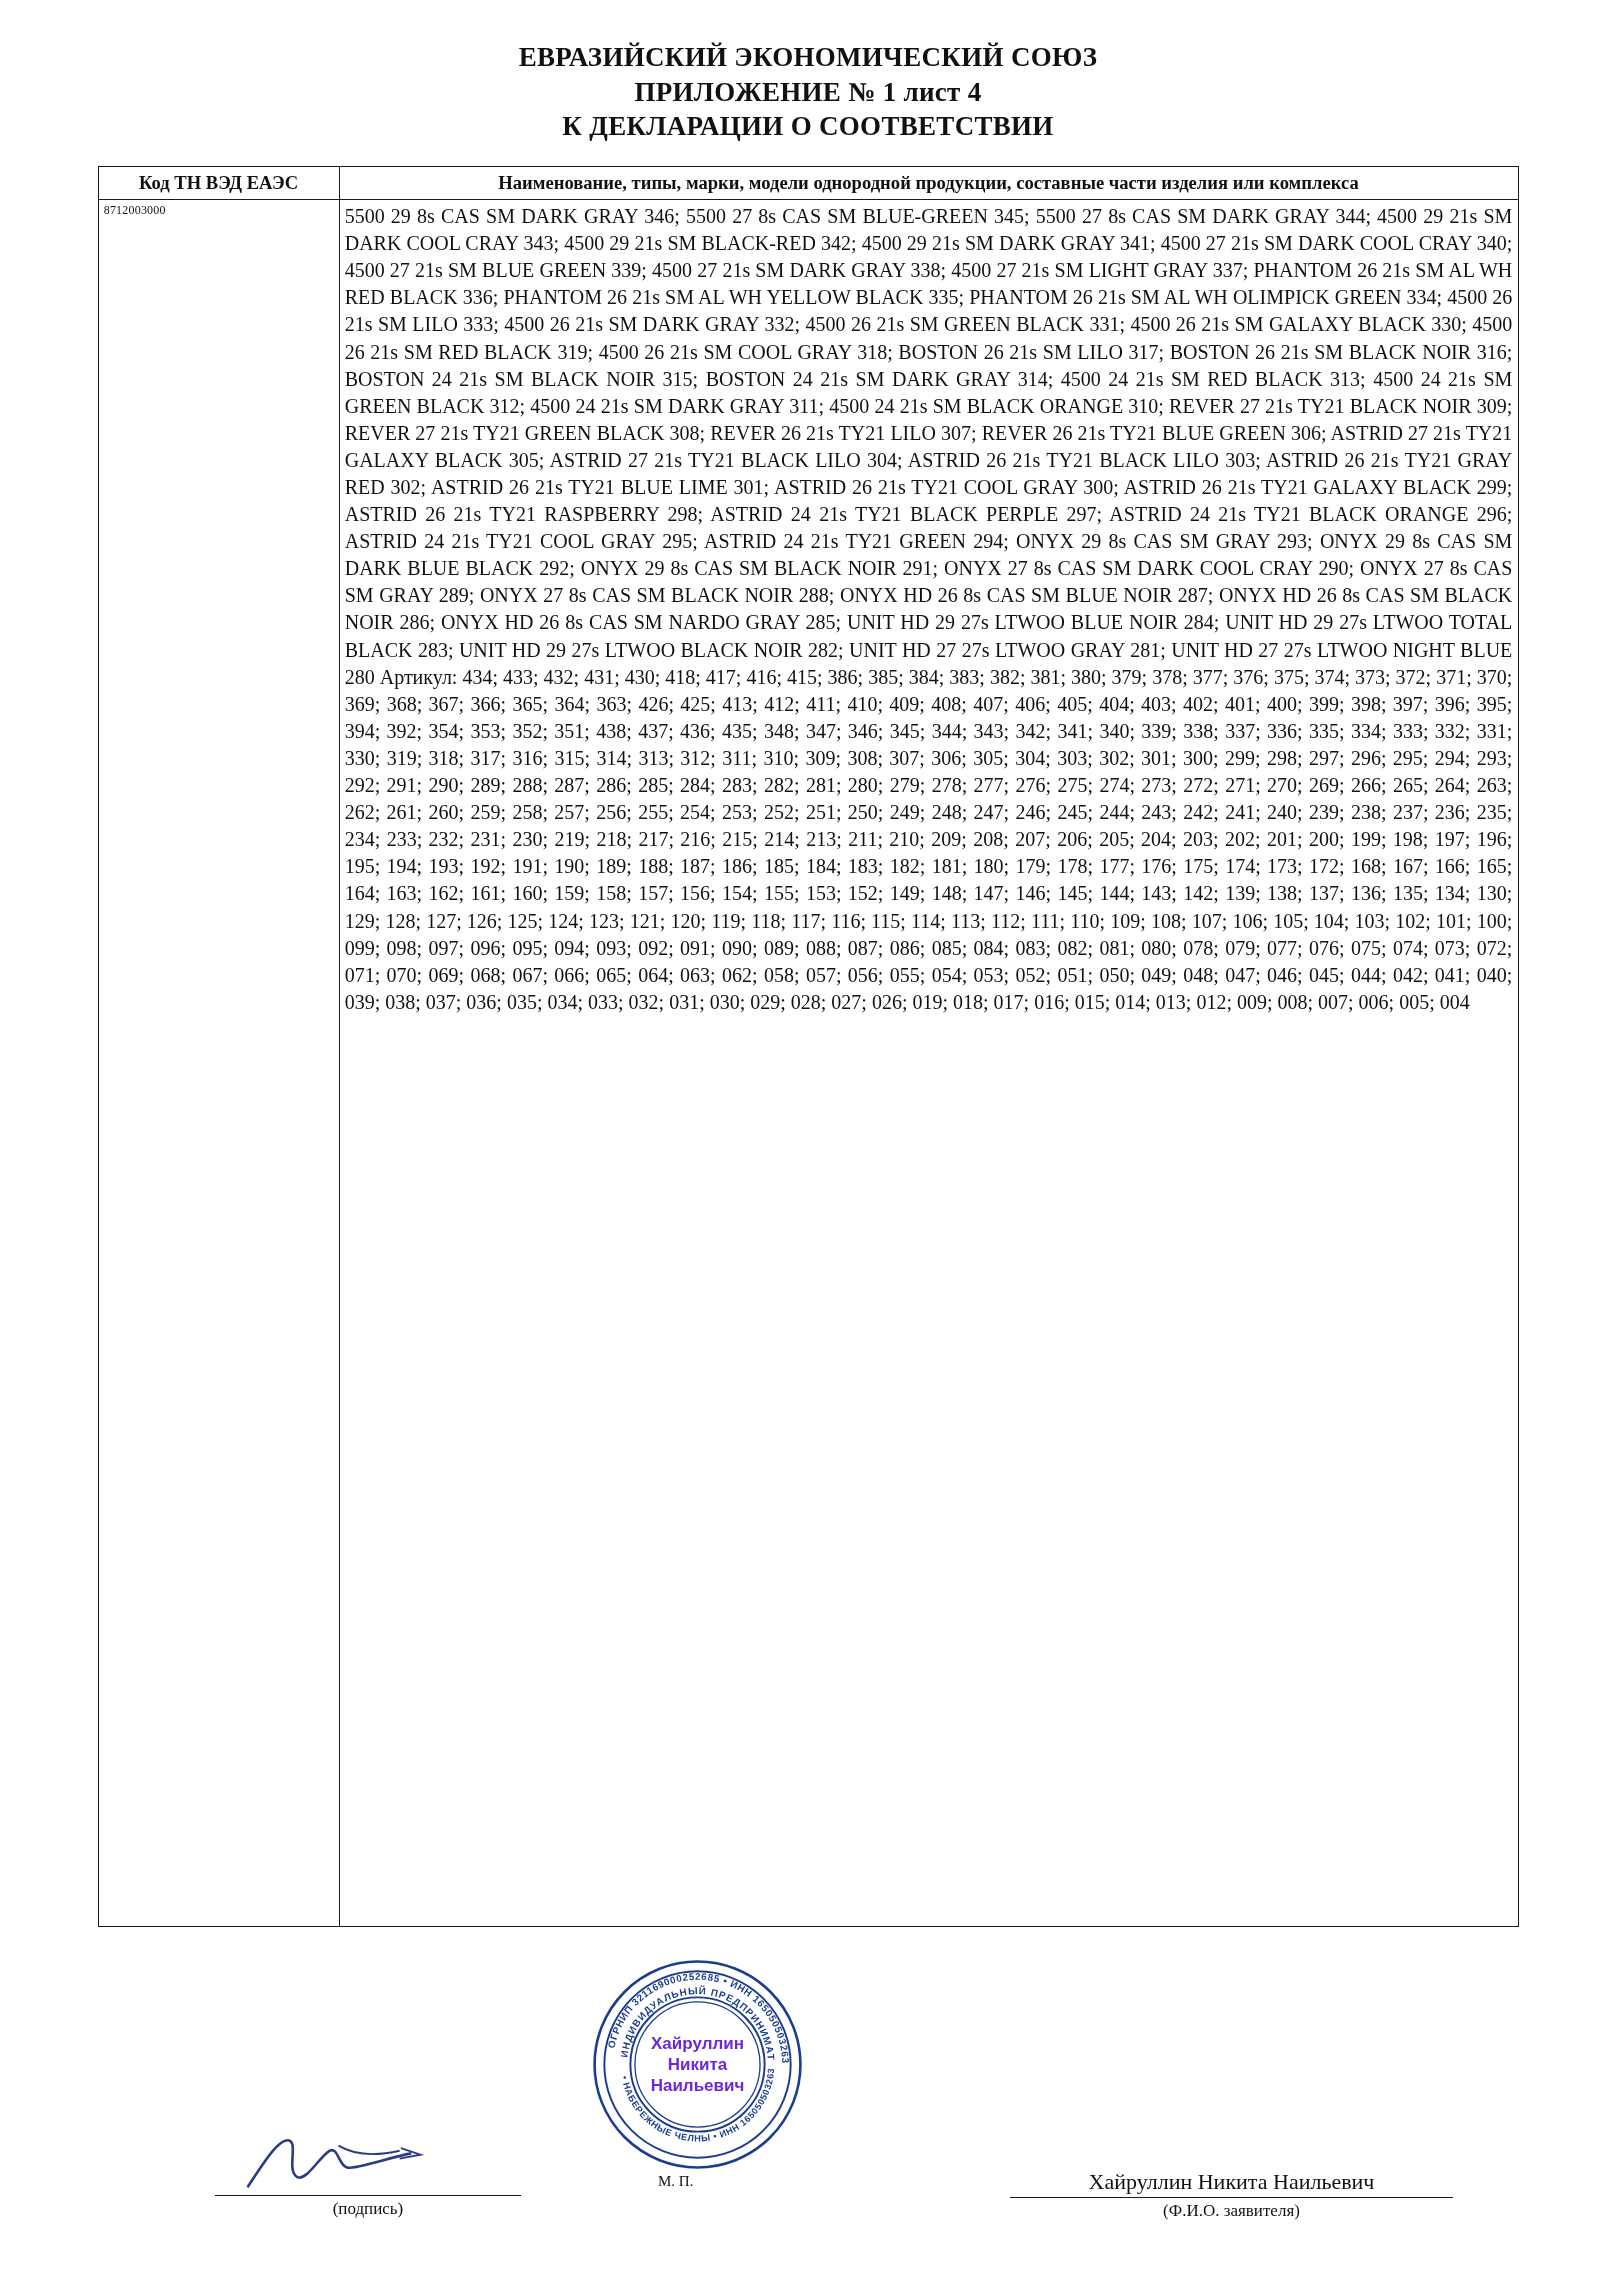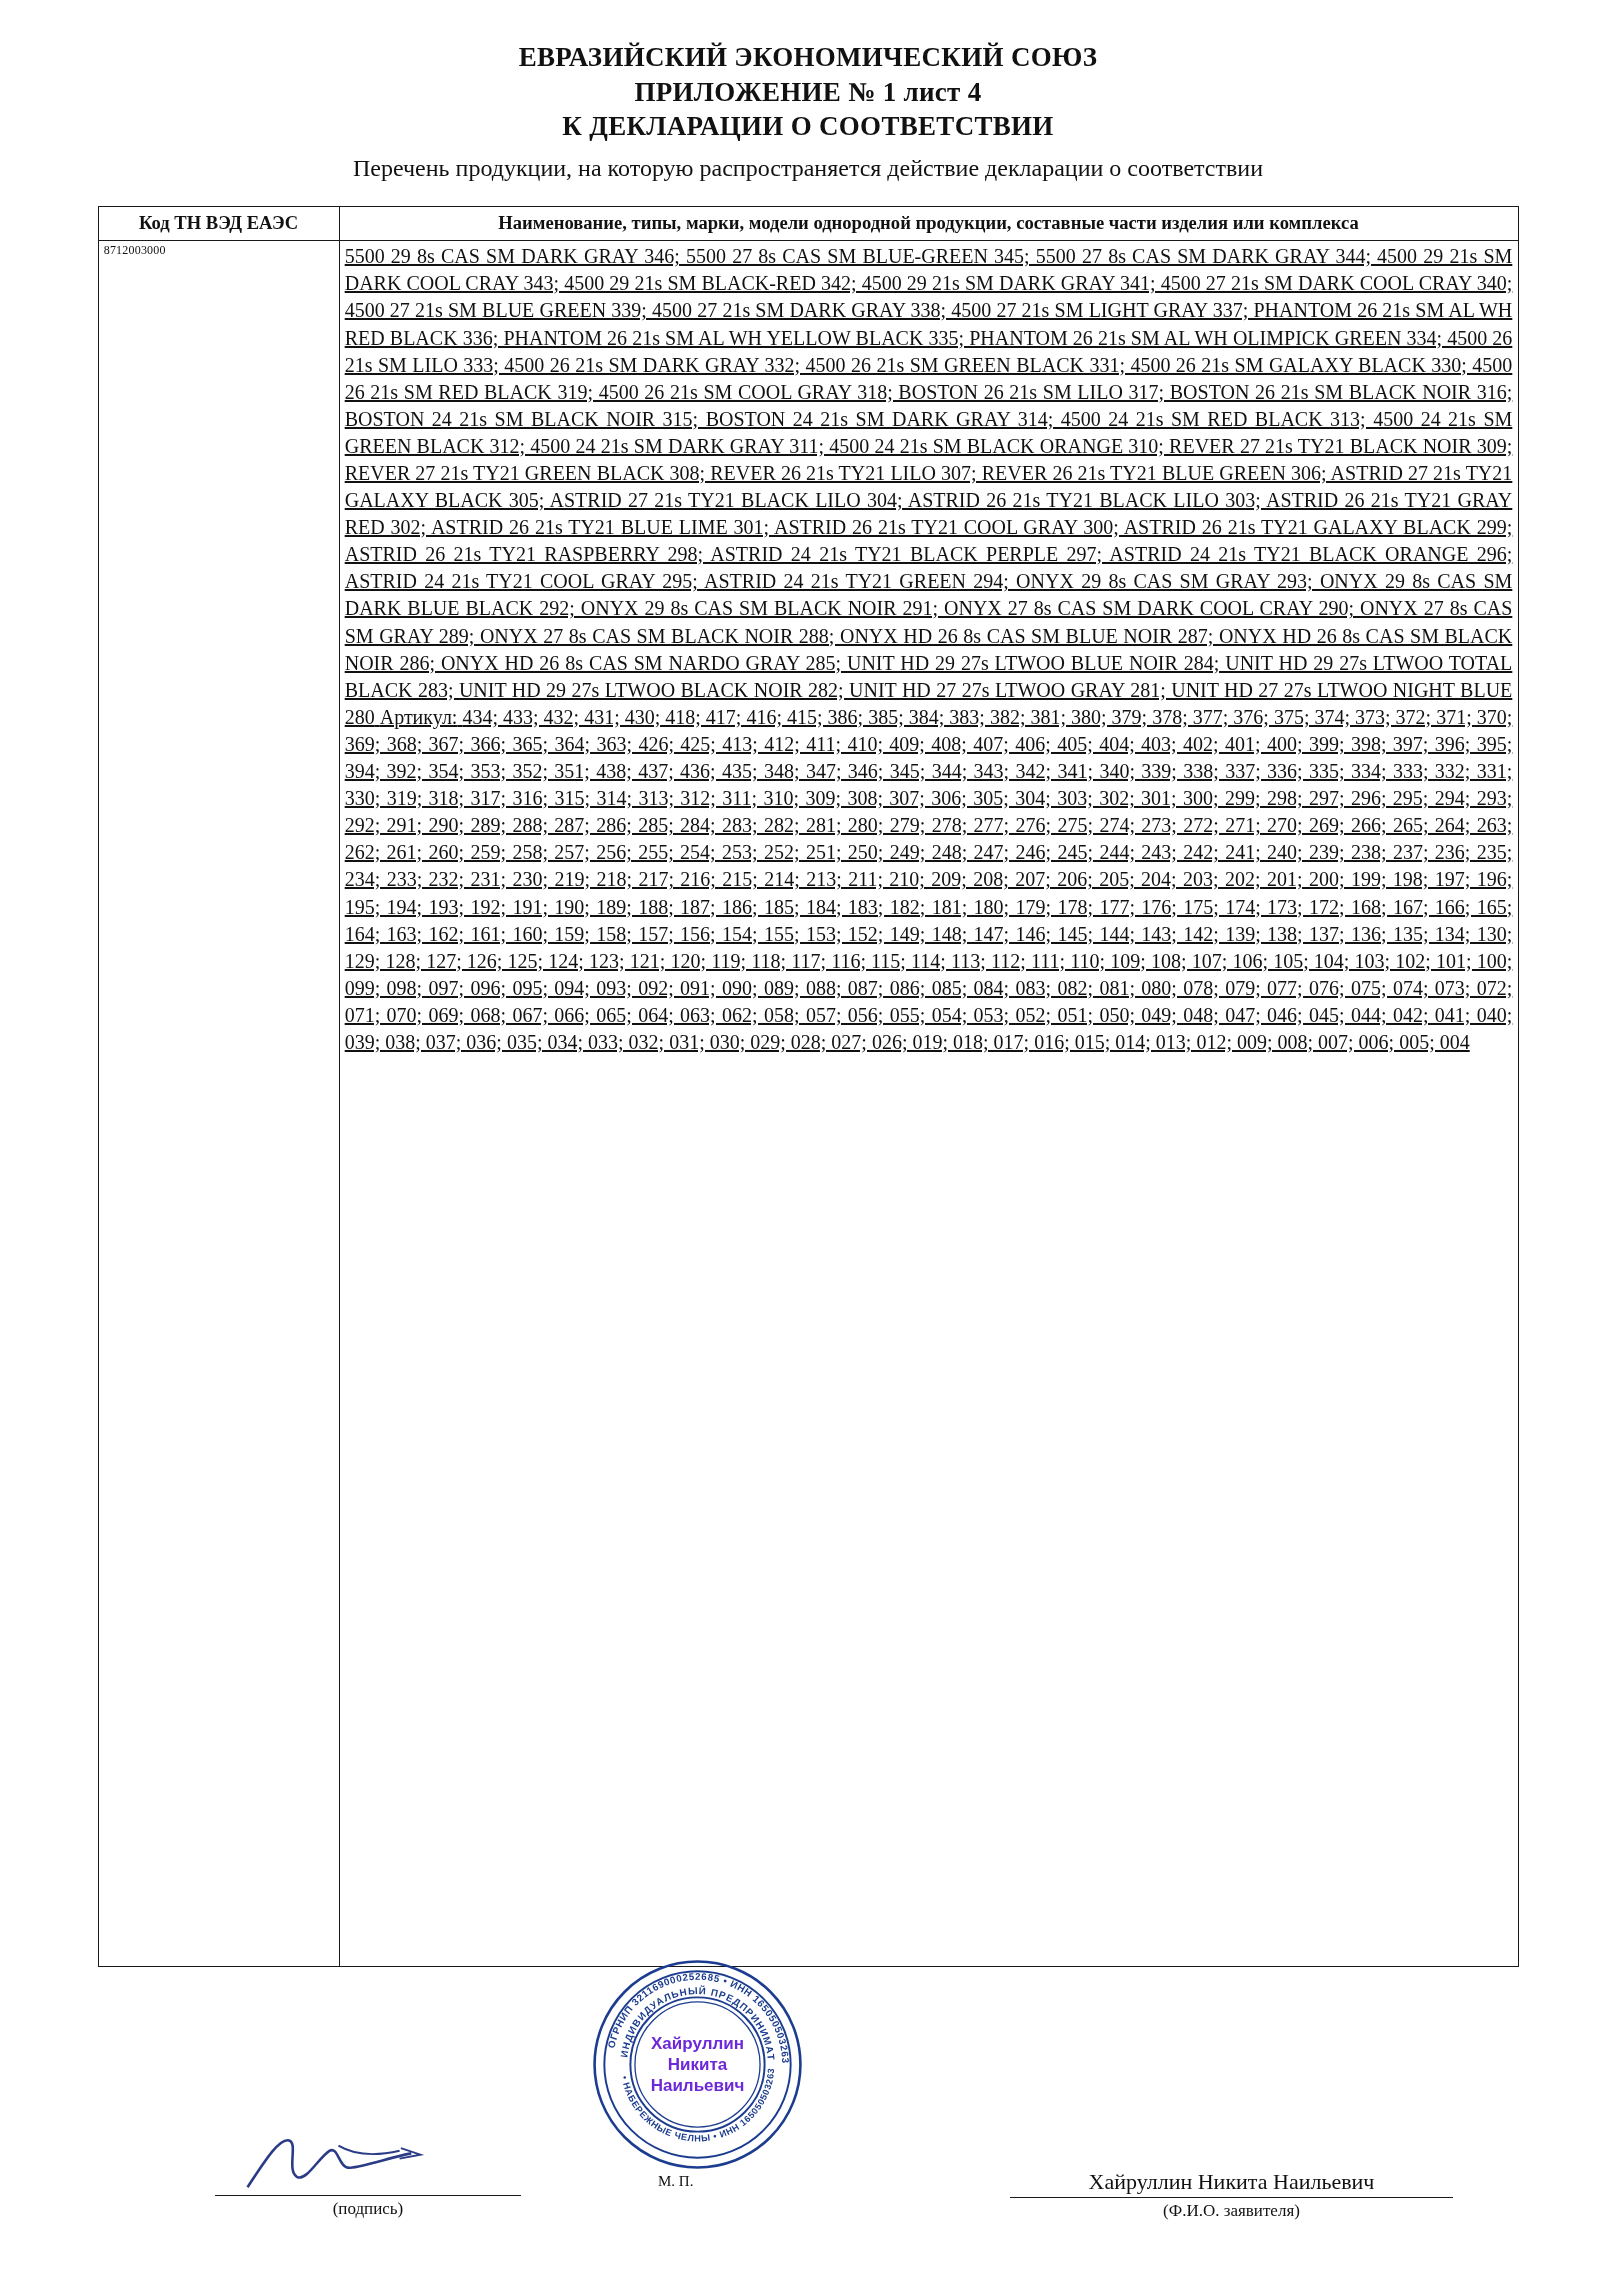--- a/index.html
+++ b/index.html
@@ -69,21 +69,20 @@
     font-size: 12px;
     padding-top: 98px;
     letter-spacing: 0.2px;
   }
   td.name-cell {
     font-size: 20px;
     line-height: 1.355;
     text-align: justify;
     padding: 5.9px 9px 6.5px 7.8px;
     height: 1720px;
-    text-decoration: underline;
   }
   .name-cell p {
     margin: 0;
     text-align: justify;
     text-justify: inter-word;
   }
   .footer {
     position: absolute;
     left: 0;
     right: 0;
@@ -162,21 +161,20 @@
 </style>
 </head>
 <body>
 
 <div class="page">
 
   <div class="header">
     <div class="line1">ЕВРАЗИЙСКИЙ ЭКОНОМИЧЕСКИЙ СОЮЗ</div>
     <div class="line2">ПРИЛОЖЕНИЕ № 1 лист 4</div>
     <div class="line3">К ДЕКЛАРАЦИИ О СООТВЕТСТВИИ</div>
-    <div class="subtitle">Перечень продукции, на которую распространяется действие декларации о соответствии</div>
   </div>
 
   <table class="prod">
     <colgroup>
       <col class="col-code">
       <col class="col-name">
     </colgroup>
     <thead>
       <tr>
         <th>Код ТН ВЭД ЕАЭС</th>

